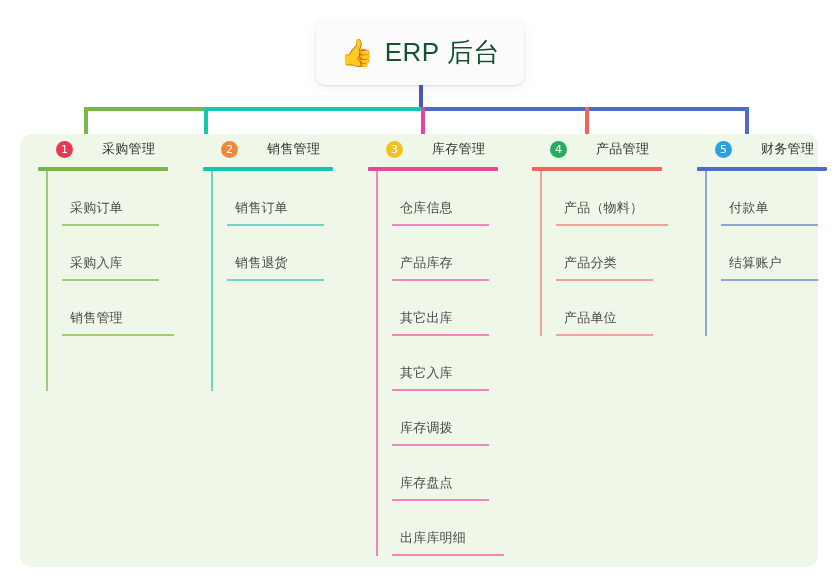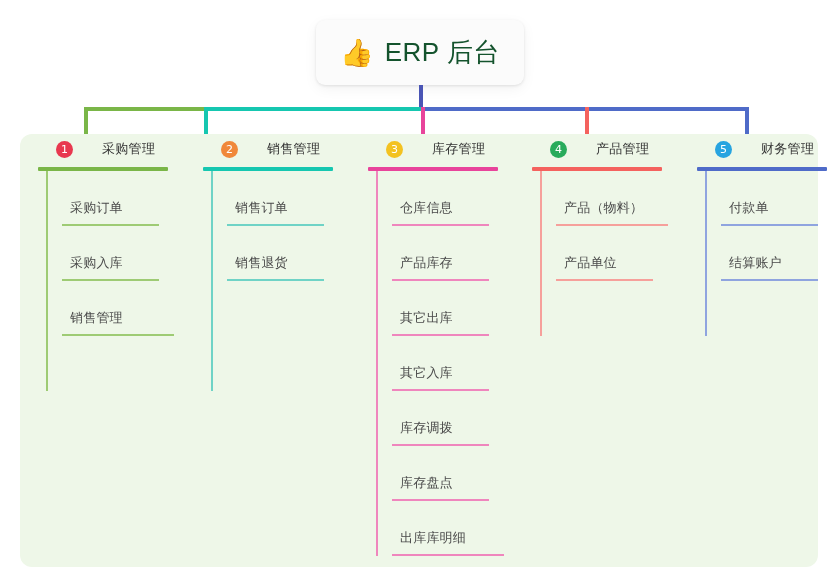--- a/index.html
+++ b/index.html
@@ -258,20 +258,24 @@
         <span class="col-title">产品管理</span>
       </div>
       <div class="col-rule" style="background:#f4625e;"></div>
       <div class="col-body">
         <div class="spine" style="height:165px; background:#f6a09b;"></div>
         <div class="leaf wide">
           <span class="leaf-label">产品（物料）</span>
           <span class="leaf-rule" style="background:#f6a09b;"></span>
         </div>
         <div class="leaf">
+          <span class="leaf-label">产品分类</span>
+          <span class="leaf-rule" style="background:#f6a09b;"></span>
+        </div>
+        <div class="leaf">
           <span class="leaf-label">产品单位</span>
           <span class="leaf-rule" style="background:#f6a09b;"></span>
         </div>
       </div>
     </div>
 
     <div class="column" style="left:677px;">
       <div class="col-header">
         <span class="badge" style="background:#27a4e0;">5</span>
         <span class="col-title">财务管理</span>

